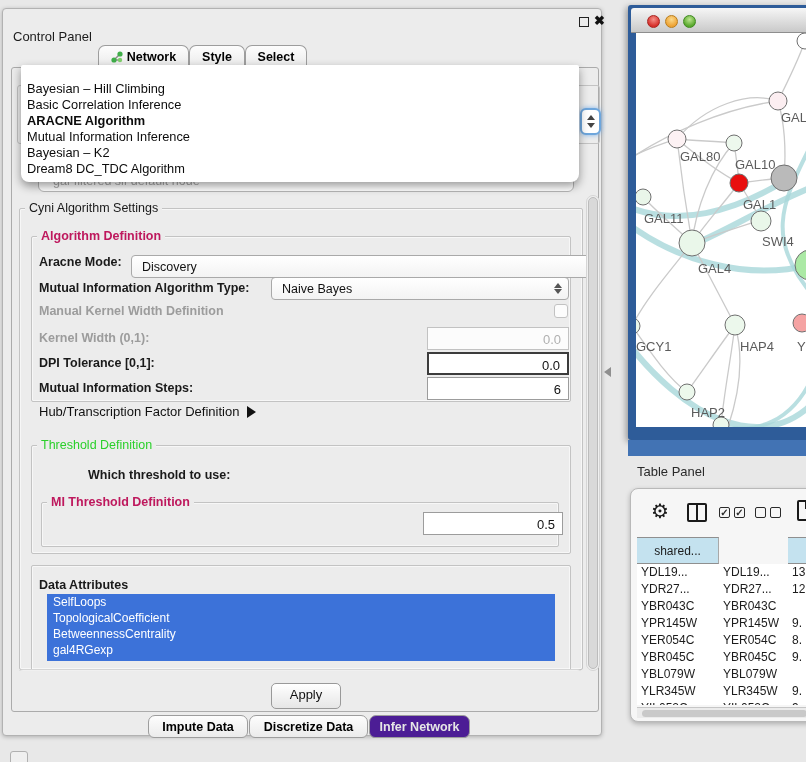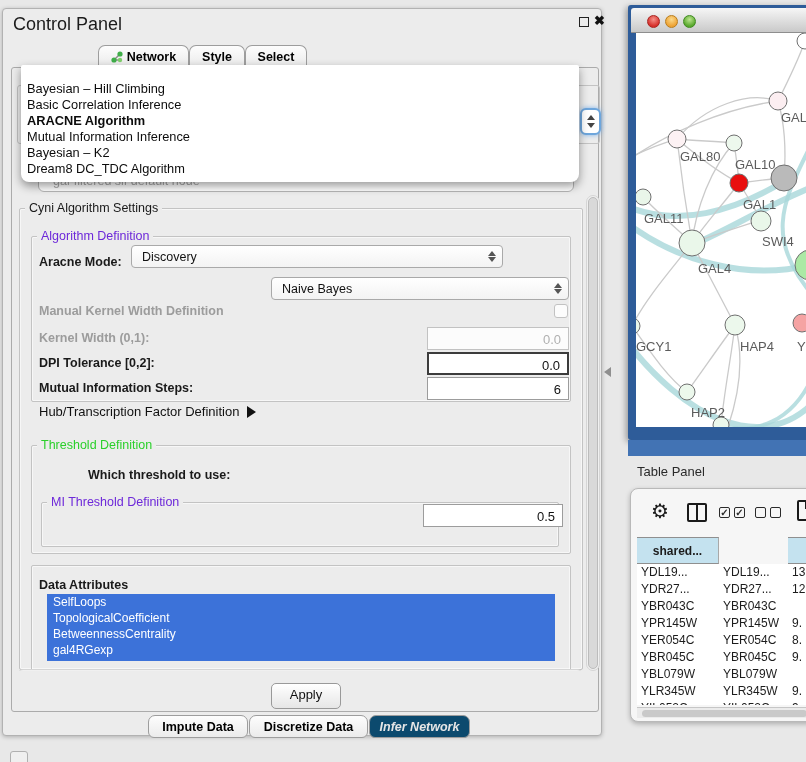--- a/index.html
+++ b/index.html
@@ -4,21 +4,21 @@
 <style>
   * { margin:0; padding:0; box-sizing:border-box; }
   html,body { width:806px; height:762px; overflow:hidden; background:#e8e8e8;
     font-family:"Liberation Sans", sans-serif; }
   .abs { position:absolute; }
 
   
   #cp { left:2px; top:8px; width:600px; height:728px; background:#ececec;
     border:1px solid #b2b2b2; border-radius:4px; box-shadow:0 1px 4px rgba(0,0,0,.25); }
   #cp-titlebar { left:0; top:0; width:100%; height:24px; }
-  #cp-title { left:10px; top:5px; font-size:18px; color:#1b1b1b; }
+  #cp-title { left:10px; top:20px; font-size:13px; color:#1b1b1b; }
   #cp-float { left:576px; top:8px; width:10px; height:10px; border:1.5px solid #222; }
   #cp-close { left:591px; top:4px; font-size:13px; font-weight:bold; color:#111; }
 
   
   .tab { position:absolute; top:36px; height:23px; line-height:22px; text-align:center;
     font-size:12.5px; font-weight:700; color:#000; background:linear-gradient(#fdfdfd,#e9e9e9);
     border:1px solid #9d9d9d; border-bottom:none; border-radius:7px 7px 0 0; }
   .tab.sel { background:#8d8d8d; color:#ececec;margin-top:45px; }
   #tab-net { left:95px; width:91px; } #tab-style { left:186px; width:56px; }
   #tab-select { left:242px; width:62px; } #tab-cyni { left:304px; width:106px; }
@@ -45,21 +45,21 @@
     border-radius:2px 2px 8px 8px; box-shadow:0 4px 10px rgba(0,0,0,.4); }
   #popup-hint { top:1px; width:100%; text-align:center; font-size:12.5px; color:#bdbdbd; }
   .popup-item { position:absolute; left:6px; font-size:12.8px; color:#0c0c0c; white-space:nowrap; }
   .popup-item.bold { font-weight:bold; }
 
   
   #pane { left:14px; top:183px; width:570px; height:479px; overflow:hidden; }
   .group { position:absolute; border:1px solid #c3c3c3; border-radius:2px;
     box-shadow:inset 0 0 0 1px rgba(255,255,255,.6); }
   .legend { position:absolute; background:#ececec; padding:0 4px; font-size:12.5px; white-space:nowrap; z-index:2; }
-  .legend.black { color:#1a1a1a; } .legend.blue { color:#6d28d9; } .legend.green { color:#2bd02b; }
+  .legend.black { color:#1a1a1a; } .legend.blue { color:#be185d;font-weight:bold; } .legend.green { color:#2bd02b; }
   .lbl { position:absolute; font-size:12.5px; font-weight:bold; color:#1a1a1a; white-space:nowrap; }
   .lbl.dis { color:#9c9c9c; }
   .combo { position:absolute; background:linear-gradient(#ffffff,#f3f3f3); border:1px solid #a9a9a9;
     border-radius:4px; height:23px; }
   .combo .val { position:absolute; left:10px; top:4px; font-size:12.5px; color:#111; }
   .combo .arr { position:absolute; right:4px; top:0; width:12px; height:100%; }
   .arr::before, .arr::after { content:""; position:absolute; left:2px; width:0; height:0;
     border-left:4px solid transparent; border-right:4px solid transparent; }
   .arr::before { top:5px; border-bottom:5px solid #555; }
   .arr::after { bottom:5px; border-top:5px solid #555; }
@@ -82,21 +82,21 @@
     border:1px solid #d5d5d5; border-radius:7px; }
   #vthumb { left:1px; top:1px; width:10px; height:472px; background:#d9d9d9;
     border:1px solid #bcbcbc; border-radius:6px; }
 
   #apply { left:268px; top:674px; width:70px; height:26px; background:linear-gradient(#ffffff,#e6e6e6);
     border:1px solid #999; border-radius:5px; font-size:13px; color:#111; text-align:center; line-height:21px; }
 
   .btab { position:absolute; top:706px; height:23px; line-height:22px; text-align:center;
     font-size:12.5px; font-weight:700; color:#000; background:linear-gradient(#fdfdfd,#ebebeb);
     border:1px solid #9d9d9d; border-radius:7px 7px 6px 6px; }
-  .btab.sel { background:#0c4a6e; color:#e6e6e6;font-style:italic; }
+  .btab.sel { background:#4c1d95; color:#e6e6e6; }
   #btab-impute { left:145px; width:100px; } #btab-disc { left:246px; width:119px; }
   #btab-infer { left:366px; width:101px; }
 
   
   #netwin { left:628px; top:5px; width:192px; height:435px; background:#2e5c99;
     border-radius:3px; box-shadow:-2px 2px 6px rgba(0,0,0,.35); }
   #net-titlebar { left:3px; top:3px; right:0; height:25px; background:linear-gradient(#f6f6f6,#c9c9c9);
     border-bottom:1px solid #8e8e8e; border-radius:3px 0 0 0; }
   .tl { position:absolute; top:7px; width:13px; height:13px; border-radius:50%; }
   #tl-red { left:16px; background:radial-gradient(circle at 50% 32%, #f59089, #d6302b 70%); border:1px solid #a82420; }
@@ -121,21 +121,21 @@
   #ico-split { left:56px; top:14px; width:20px; height:19px; border:2px solid #1a1a1a; border-radius:2px; }
   #ico-split::after { content:""; position:absolute; left:7px; top:0; width:2px; height:15px; background:#1a1a1a; }
   .cbx { position:absolute; width:11px; height:11px; border:1.5px solid #2a2a2a; border-radius:2px;
     font-size:10px; line-height:10px; text-align:center; color:#2a2a2a; font-weight:bold; }
   #ico-page { left:166px; top:11px; width:17px; height:21px; border:2px solid #1a1a1a; border-radius:2px; background:#f6f6f6; }
   #ico-page::after { content:""; position:absolute; right:-2px; top:-2px; width:7px; height:7px;
     background:#f6f6f6; border-left:2px solid #1a1a1a; border-bottom:2px solid #1a1a1a; }
   #tbl { left:6px; top:48px; width:211px; }
   .th { position:absolute; top:0; height:27px; line-height:26px; text-align:center; font-size:12px;
     color:#1c1c1c; border-top:1px solid #8f8f8f; border-bottom:1px solid #8f8f8f; border-right:1px solid #a8a8a8; }
-  .th.blue { background:#c4e2ef;font-weight:bold; } .th.gray { background:#ececec;margin-top:48px; }
+  .th.blue { background:#c4e2ef; } .th.gray { background:#ececec;margin-top:48px; }
   #rows { position:absolute; left:0; top:27px; width:211px; height:141px; overflow:hidden; background:#fff; }
   .tr { position:absolute; left:0; width:211px; height:17px; }
   .td { position:absolute; top:0; height:17px; line-height:17px; font-size:12px; color:#1c1c1c; padding-left:4px; white-space:nowrap; }
   #tp-hbar { left:6px; top:218px; width:200px; height:11px; background:#ebebeb; border-top:1px solid #c6c6c6; }
   #tp-hthumb { left:5px; top:2px; width:165px; height:7px; background:#c9c9c9; border-radius:4px; position:absolute; }
 
   #divider-handle { left:604px; top:367px; width:0; height:0; border-top:5px solid transparent;
     border-bottom:5px solid transparent; border-right:7px solid #8f8f8f; }
   #corner-btn { left:10px; top:751px; width:18px; height:14px; background:#efefef;
     border:1px solid #b0b0b0; border-radius:3px; }
@@ -186,55 +186,56 @@
   </div>
 
   <div id="pane" class="abs">
     <div class="group" style="left:2px;top:16px;width:564px;height:462px"></div>
     <span class="legend black" style="left:8px;top:9px">Cyni Algorithm Settings</span>
 
     <div class="group" style="left:14px;top:44px;width:540px;height:166px"></div>
     <span class="legend blue" style="left:20px;top:37px">Algorithm Definition</span>
 
     <span class="lbl" style="left:22px;top:63px">Aracne Mode:</span>
-    <div class="combo" style="left:114px;top:53px;width:372px">
+    <div class="combo" style="left:114px;top:63px;width:494px">
       <span class="val">Discovery</span>
       <span class="arr"></span>
     </div>
 
+    <span class="lbl" style="left:22px;top:89px">Mutual Information Algorithm Type:</span>
     <div class="combo" style="left:254px;top:85px;width:298px">
       <span class="val">Naive Bayes</span>
       <span class="arr"></span>
     </div>
 
     <span class="lbl dis" style="left:22px;top:112px">Manual Kernel Width Definition</span>
     <div id="chk-manual" class="abs"></div>
 
     <span class="lbl dis" style="left:22px;top:139px">Kernel Width (0,1):</span>
     <div class="field dis" style="left:410px;top:135px;width:142px">0.0</div>
 
-    <span class="lbl" style="left:22px;top:164px">DPI Tolerance [0,2]:</span>
+    <span class="lbl" style="left:22px;top:164px">DPI Tolerance [0,1]:</span>
     <div class="field strong" style="left:410px;top:160px;width:142px">0.0</div>
 
     <span class="lbl" style="left:22px;top:189px">Mutual Information Steps:</span>
     <div class="field" style="left:410px;top:185px;width:142px">6</div>
 
     <div id="hub-row" class="abs">
       <span>Hub/Transcription Factor Definition</span><span class="tri-right"></span>
     </div>
 
     <div class="group" style="left:14px;top:253px;width:540px;height:109px"></div>
     <span class="legend green" style="left:20px;top:246px">Threshold Definition</span>
 
     <span class="lbl" style="left:71px;top:276px">Which threshold to use:</span>
 
     <div class="group" style="left:24px;top:310px;width:518px;height:45px"></div>
     <span class="legend blue" style="left:30px;top:303px">MI Threshold Definition</span>
 
-    <div class="field" style="left:406px;top:312px;width:140px">0.5</div>
+    <div class="field" style="left:406px;top:320px;width:140px">0.5</div>
 
     <div class="group" style="left:14px;top:373px;width:540px;height:106px"></div>
 
     <span class="lbl" style="left:22px;top:386px">Data Attributes</span>
 
     <div id="attr-list" class="abs">
       <div class="attr-item" style="top:1px">SelfLoops</div>
       <div class="attr-item" style="top:17px">TopologicalCoefficient</div>
       <div class="attr-item" style="top:33px">BetweennessCentrality</div>
       <div class="attr-item" style="top:49px">gal4RGexp</div>

